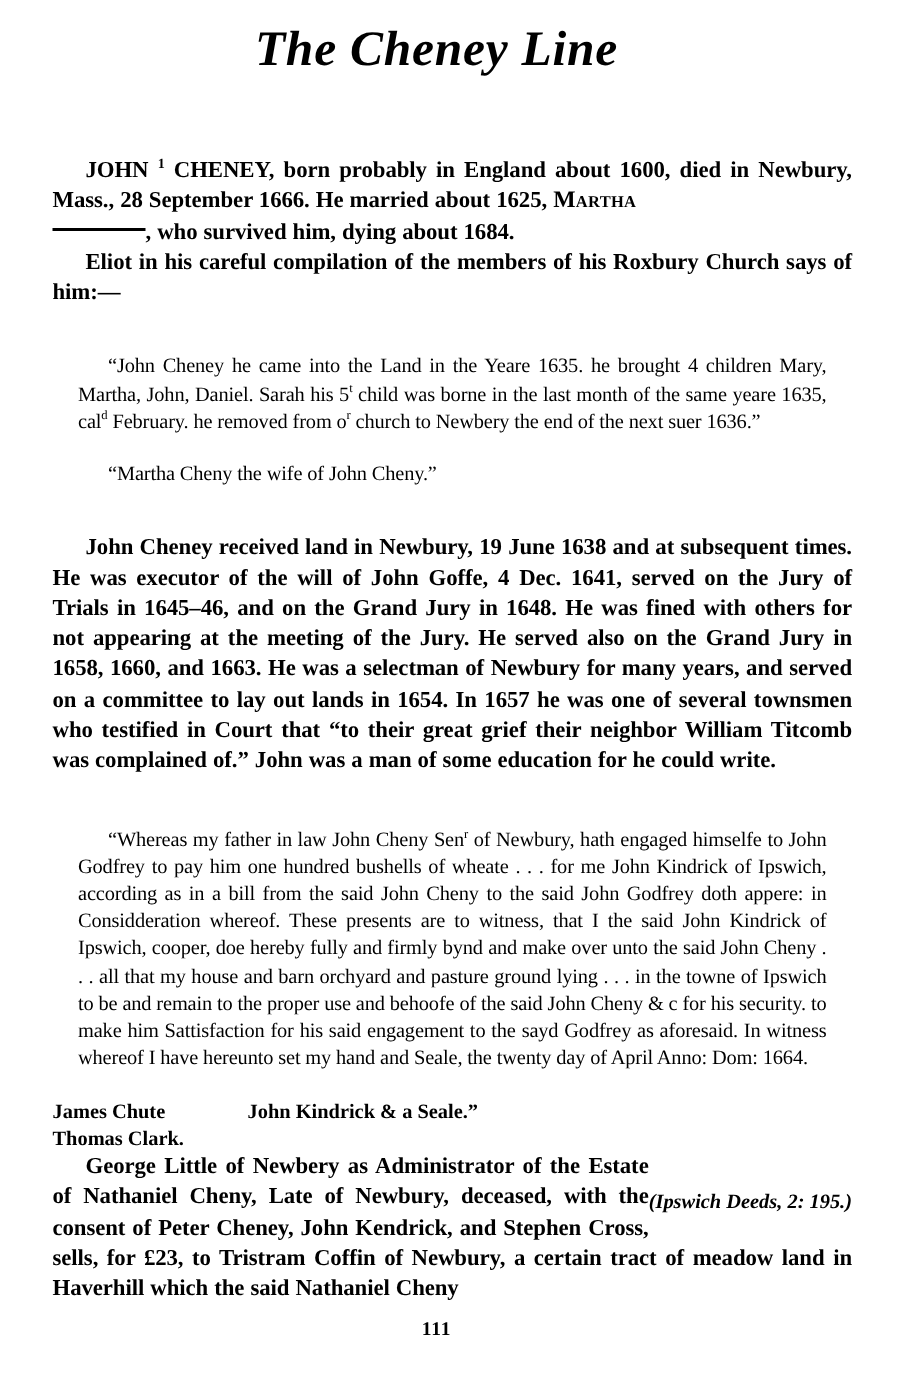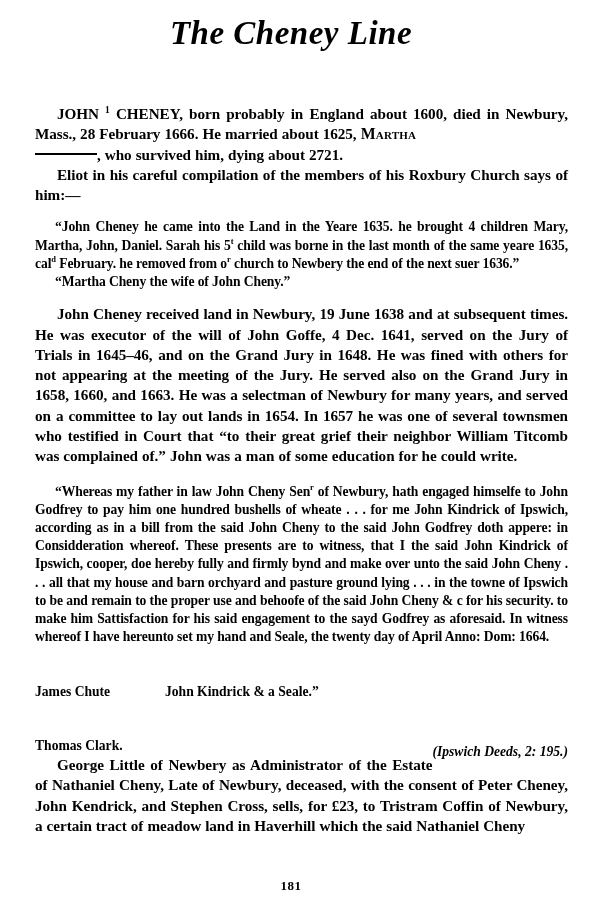--- a/index.html
+++ b/index.html
@@ -47,26 +47,26 @@
     font-size: 15.2px;
     line-height: 20.3px;
     text-align: justify;
     text-indent: 22px;
     font-weight: bold;
     letter-spacing: -0.05px;
     word-spacing: 0.3px;
   }
   
   .quote {
-    margin: 0;
+    margin: 17px;
     font-size: 13.6px;
     line-height: 18.2px;
     text-align: justify;
     text-indent: 20px;
-    font-weight: bold;
+    font-weight: normal;
     letter-spacing: -0.1px;
   }
   .gap-md { height: 13px; }
   .gap-lg { height: 16px; }
 
   .smallcaps {
     font-variant: small-caps;
     font-size: 1.04em;
     letter-spacing: 0.2px;
     margin-top: 36px;
@@ -85,21 +85,21 @@
     margin-right: 0px;
   }
   
   .sig-row {
     font-size: 13.6px;
     line-height: 18.2px;
     font-weight: bold;
     position: relative;
     white-space: nowrap;
   }
-  .sig-left { display: inline-block; width: 130px; margin-top: 36px; }
+  .sig-left { display: inline-block; width: 130px; }
   .cite {
     font-style: italic;
     float: right;
     font-weight: bold;
     letter-spacing: 0px;
     margin-top: 42px;
   }
   .sig-row.with-cite { white-space: normal; }
   
   .pagenum {
@@ -115,21 +115,21 @@
 </style>
 </head>
 <body>
 
 <div class="page">
 
   <h1 class="title">The Cheney Line</h1>
 
   <div class="body-col">
 
-    <p class="p"><span>JOHN </span><sup>1</sup><span> CHENEY, born probably in England about 1600, died in Newbury, Mass., 28 February 1666.  He married about 1625, </span><span class="smallcaps">Martha</span><br><span class="blankname"></span><span>, who survived him, dying about 2721.</span></p>
+    <p class="p"><span>JOHN </span><sup>1</sup><span> CHENEY, born probably in England about 1600, died in Newbury, Mass., 28 September 1666.  He married about 1625, </span><span class="smallcaps">Martha</span><br><span class="blankname"></span><span>, who survived him, dying about 1684.</span></p>
 
 
     <p class="p">Eliot in his careful compilation of the members of his Roxbury Church says of him:—</p>
 
     <div class="gap-md"></div>
 
     <p class="quote"><span>“John Cheney he came into the Land in the Yeare 1635.  he brought 4 children Mary, Martha, John, Daniel.  Sarah his 5</span><sup>t</sup><span> child was borne in the last month of the same yeare 1635, cal</span><sup>d</sup><span> February.  he removed from o</span><sup>r</sup><span> church to Newbery the end of the next suer 1636.”</span></p>
 
     <p class="quote">“Martha Cheny the wife of John Cheny.”</p>
 
@@ -142,15 +142,15 @@
     <p class="quote"><span>“Whereas my father in law John Cheny Sen</span><sup>r</sup><span> of Newbury, hath engaged himselfe to John Godfrey to pay him one hundred bushells of wheate . . . for me John Kindrick of Ipswich, according as in a bill from the said John Cheny to the said John Godfrey doth appere: in Considderation whereof.  These presents are to witness, that I the said John Kindrick of Ipswich, cooper, doe hereby fully and firmly bynd and make over unto the said John Cheny . . . all that my house and barn orchyard and pasture ground lying . . . in the towne of Ipswich to be and remain to the proper use and behoofe of the said John Cheny &amp; c for his security. to make him Sattisfaction for his said engagement to the sayd Godfrey as aforesaid.  In witness whereof I have hereunto set my hand and Seale, the twenty day of April Anno: Dom: 1664.</span></p>
 
     <div class="sig-row"><span class="sig-left">James Chute</span><span>John Kindrick &amp; a Seale.”</span></div>
 
     <div class="sig-row with-cite"><span class="cite">(Ipswich Deeds, 2: 195.)</span><span class="sig-left">Thomas Clark.</span></div>
 
     <p class="p">George Little of Newbery as Administrator of the Estate of Nathaniel Cheny, Late of Newbury, deceased, with the consent of Peter Cheney, John Kendrick, and Stephen Cross, sells, for £23, to Tristram Coffin of Newbury, a certain tract of meadow land in Haverhill which the said Nathaniel Cheny</p>
 
   </div>
 
-  <div class="pagenum">181</div>
+  <div class="pagenum">111</div>
 
 </div>
 
 </body></html>

